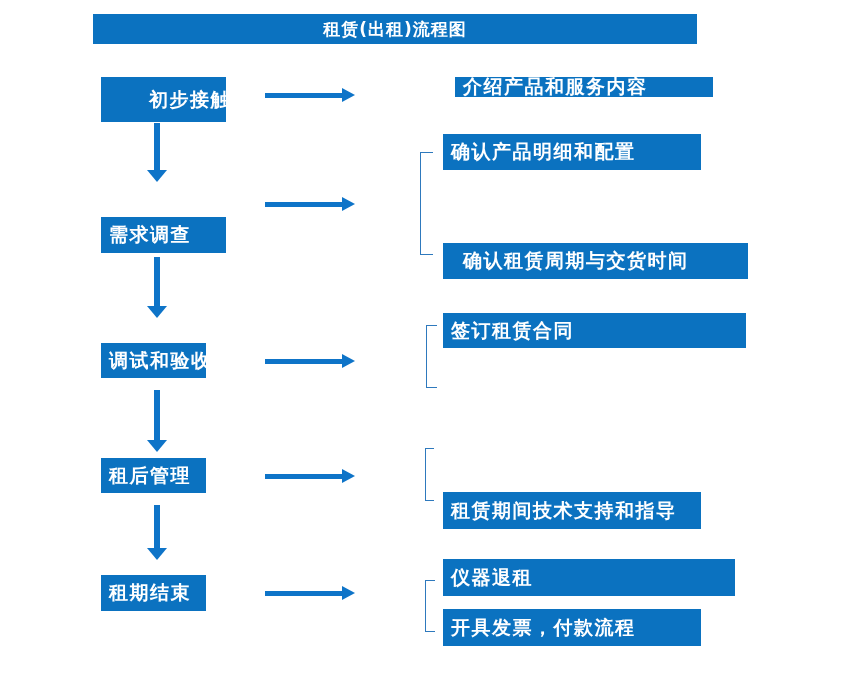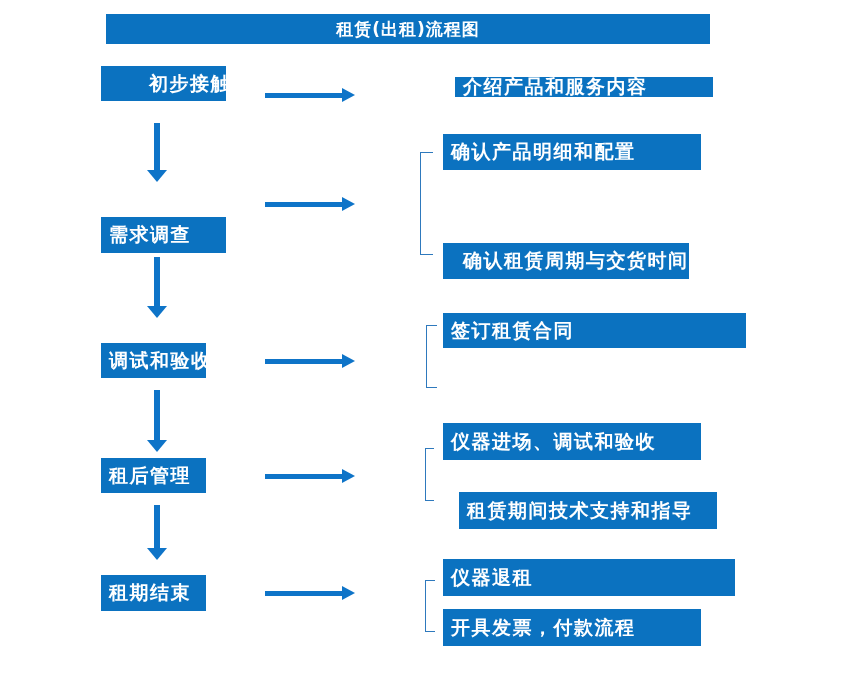--- a/index.html
+++ b/index.html
@@ -6,38 +6,38 @@
   .canvas {
     position:relative; width:844px; height:688px; background:#ffffff;
     font-family:"DejaVu Sans","Liberation Sans",sans-serif; overflow:hidden;
   }
   .box {
     position:absolute; background:#0b72c0; color:#ffffff; font-weight:bold;
     display:flex; align-items:center; box-sizing:border-box;
     letter-spacing:1.5px; font-size:19px; padding-left:8px; white-space:nowrap;
   }
   .title-bar {
-    left:106px; top:14px; width:604px; height:30px;
+    left:93px; top:14px; width:604px; height:30px;
     justify-content:center; padding-left:0; font-size:17px; letter-spacing:1px;
   }
   
-  .s1 { left:101px; top:66px;  width:125px; height:35px;padding-left:48px; }
+  .s1 { left:101px; top:77px;  width:125px; height:45px;padding-left:48px; }
   .s2 { left:101px; top:186px; width:125px; height:36px;margin-top:31px; }
   .s3 { left:101px; top:343px; width:105px; height:35px; }
   .s4 { left:101px; top:458px; width:105px; height:35px; }
   .s5 { left:101px; top:575px; width:105px; height:36px; }
   
   .r1  { left:455px; top:77px;  width:258px; height:20px; }
   .r2  { left:443px; top:134px; width:258px; height:36px; }
   .r3  { left:443px; top:186px; width:258px; height:36px; }
-  .r4  { left:443px; top:243px; width:246px; height:36px;padding-left:20px; }
+  .r4  { left:443px; top:243px; width:305px; height:36px;padding-left:20px; }
   .r5  { left:443px; top:313px; width:303px; height:35px; }
   .r6  { left:443px; top:363px; width:258px; height:35px; }
   .r7  { left:443px; top:423px; width:258px; height:37px; }
-  .r8  { left:443px; top:492px; width:258px; height:37px;margin-left:16px; }
+  .r8  { left:443px; top:492px; width:258px; height:37px; }
   .r9  { left:443px; top:559px; width:292px; height:37px; }
   .r10 { left:443px; top:609px; width:258px; height:37px; }
 
   
   .harrow { position:absolute; left:265px; width:90px; height:14px; }
   .harrow .shaft { position:absolute; left:0; top:4.5px; width:78px; height:5px; background:#0e74c8; }
   .harrow .head  { position:absolute; left:77px; top:0; width:0; height:0;
                    border-top:7px solid transparent; border-bottom:7px solid transparent;
                    border-left:13px solid #0e74c8; }
   .h1 { top:88px;  }
@@ -76,21 +76,20 @@
   <div class="box s1">初步接触</div>
   <div class="box s2">需求调查</div>
   <div class="box s3">调试和验收</div>
   <div class="box s4">租后管理</div>
   <div class="box s5">租期结束</div>
 
   <div class="box r1">介绍产品和服务内容</div>
   <div class="box r2">确认产品明细和配置</div>
   <div class="box r4">确认租赁周期与交货时间</div>
   <div class="box r5">签订租赁合同</div>
-  <div class="box r7">仪器进场、调试和验收</div>
   <div class="box r8">租赁期间技术支持和指导</div>
   <div class="box r9">仪器退租</div>
   <div class="box r10">开具发票，付款流程</div>
 
   <div class="harrow h1">
       <div class="shaft"></div>
       <div class="head"></div>
     </div>
   <div class="harrow h2">
       <div class="shaft"></div>

